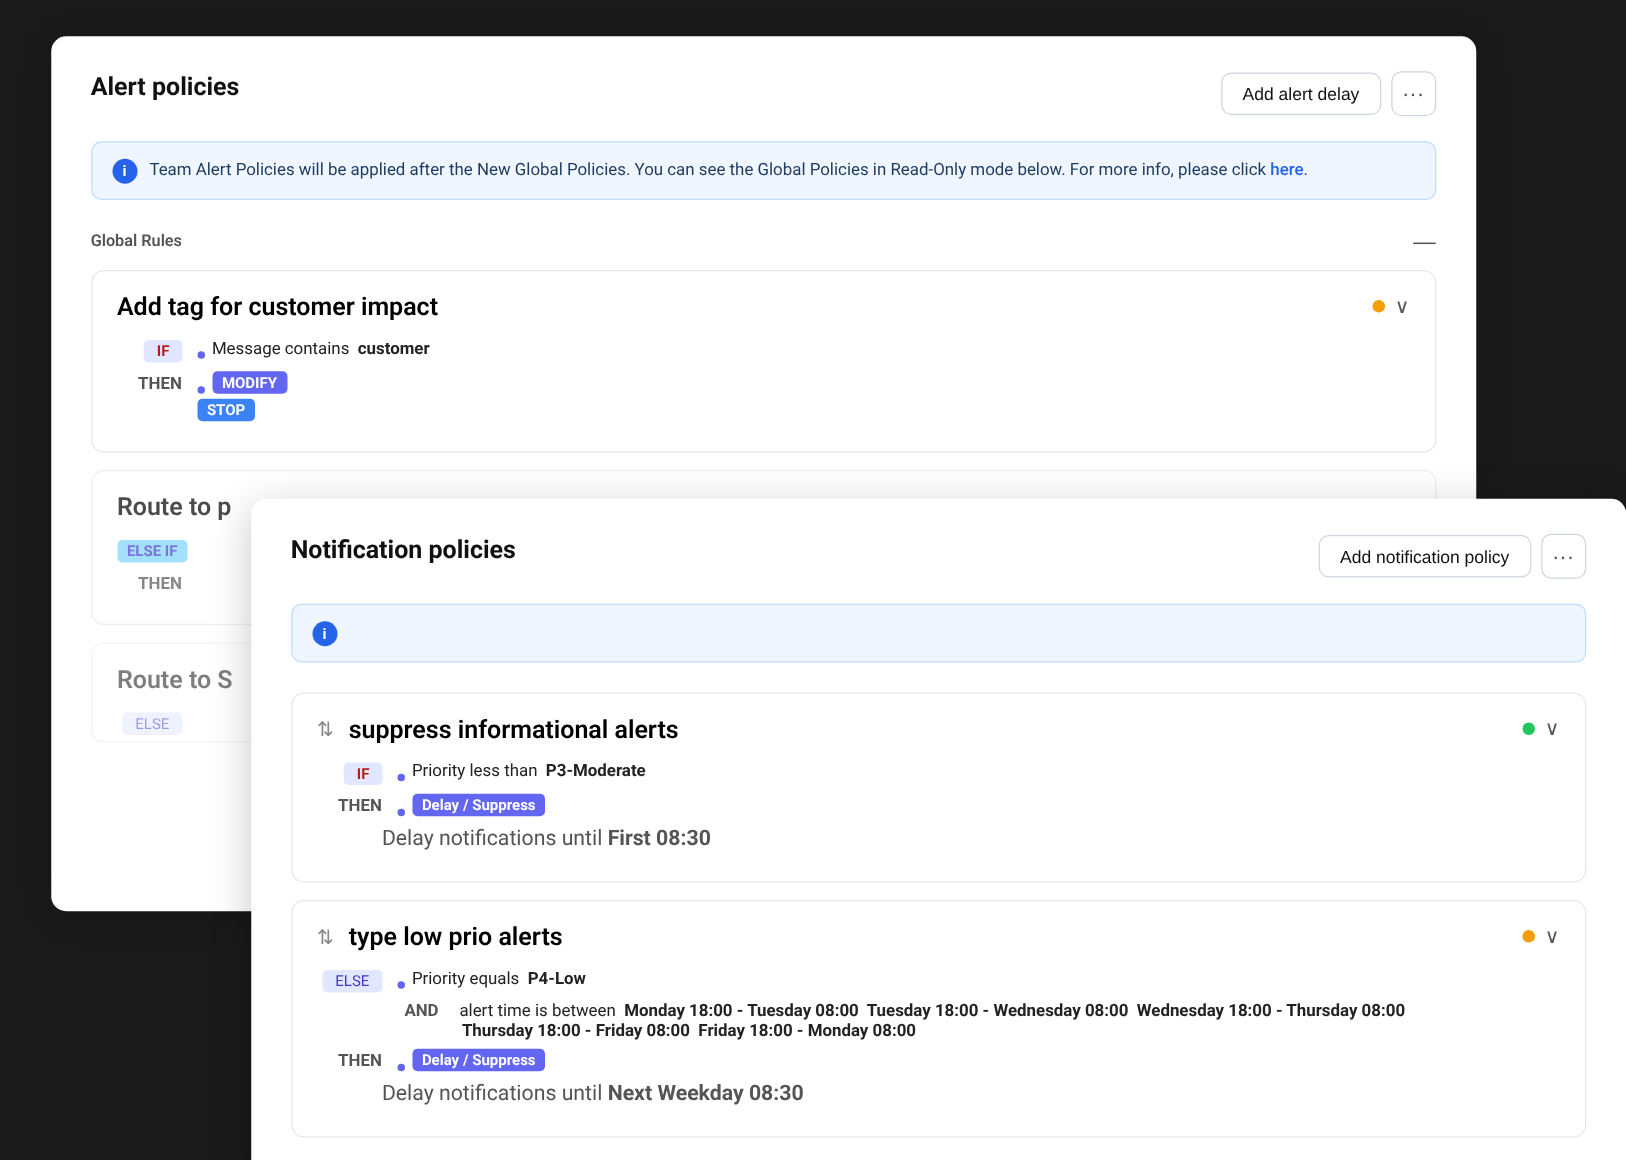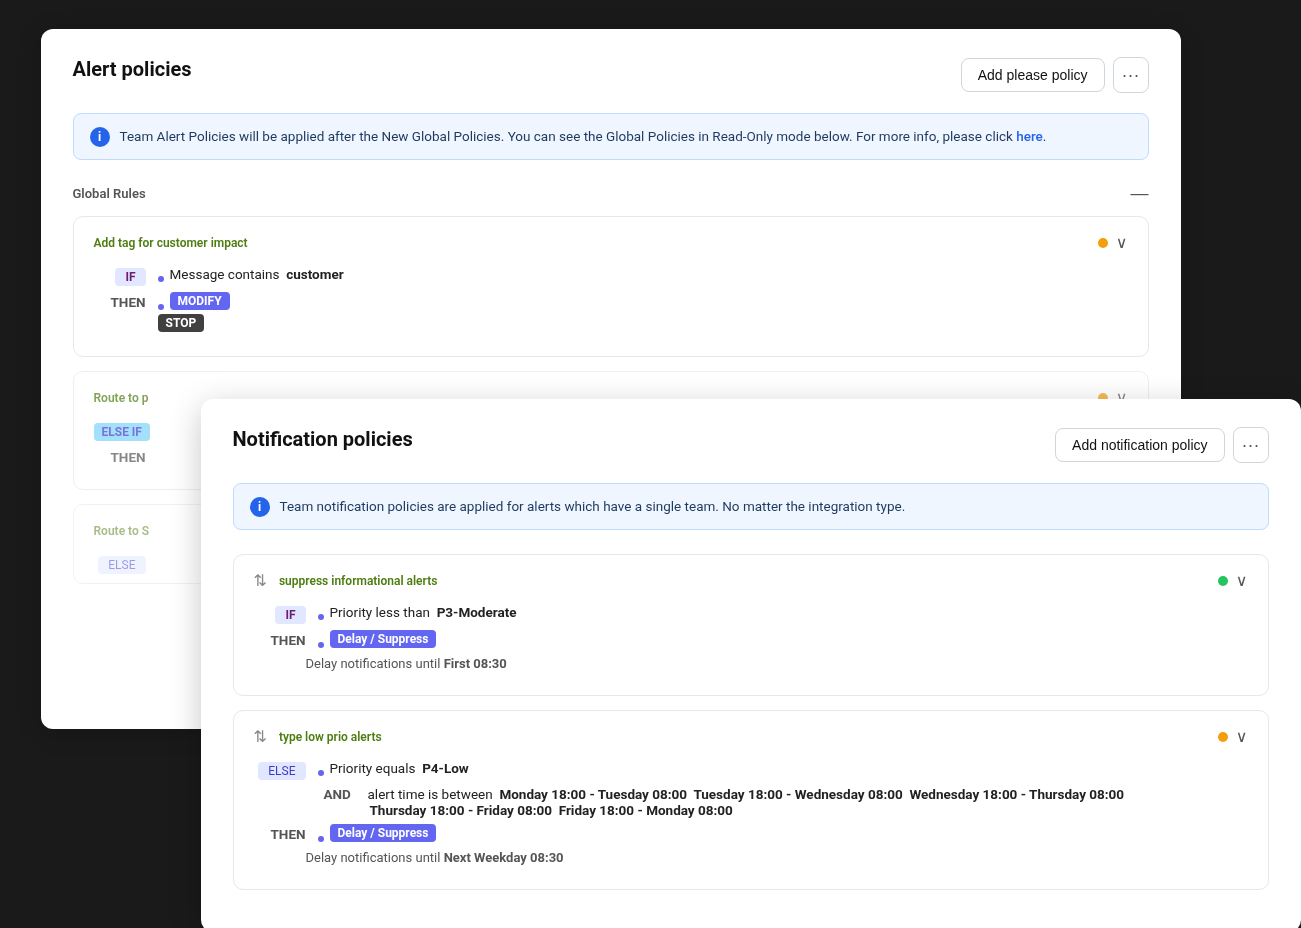--- a/index.html
+++ b/index.html
@@ -140,23 +140,23 @@
       padding: 16px 20px;
       margin-bottom: 14px;
     }
     .policy-card-header {
       display: flex;
       align-items: center;
       justify-content: space-between;
       margin-bottom: 14px;
     }
     .policy-name {
-      font-size: 12px;
+      font-size: 20px;
       font-weight: 600;
-      color: #4d7c0f;
+      color: #000000;
     }
     .policy-actions {
       display: flex;
       align-items: center;
       gap: 8px;
     }
     .status-dot {
       width: 10px;
       height: 10px;
       border-radius: 50%;
@@ -202,25 +202,25 @@
     }
     .badge {
       display: inline-block;
       border-radius: 4px;
       padding: 2px 8px;
       font-size: 12px;
       font-weight: 700;
       color: #fff;
     }
     .badge-modify { background: #6366f1; }
-    .badge-stop { background: #404040; }
+    .badge-stop { background: #3b82f6; }
     .badge-delay { background: #6366f1; }
     .label-if {
       background: #e0e7ff;
-      color: #701a75;
+      color: #b91c1c;
       border-radius: 4px;
       padding: 2px 10px;
       font-size: 12px;
       font-weight: 700;
     }
     .label-else-if {
       background: #7dd3fc;
       color: #4338ca;
       border-radius: 4px;
       padding: 2px 8px;
@@ -236,21 +236,21 @@
       font-weight: 400;
     }
     .bold { font-weight: 700; }
     .sort-icon {
       color: #888;
       font-size: 16px;
       margin-right: 4px;
     }
     .then-sub {
       margin-left: 52px;
-      font-size: 13px;
+      font-size: 17px;
       color: #555;
       margin-top: 2px;
       margin-bottom: 8px;
     }
     
     .and-line {
       display: flex;
       align-items: flex-start;
       gap: 6px;
       margin-left: 70px;
@@ -267,21 +267,21 @@
 </head>
 <body>
 
 <div class="screen">
 
   <div class="card-back">
 
     <div class="card-header">
       <span class="card-title">Alert policies</span>
       <div class="header-actions">
-        <button class="btn-add">Add please policy</button>
+        <button class="btn-add">Add alert delay</button>
         <button class="btn-more">···</button>
       </div>
     </div>
 
     <div class="info-banner">
       <div class="info-icon">i</div>
       <span>
         <span>Team Alert Policies will be applied after the New Global Policies. You can see the Global Policies in Read-Only mode below. For more info, please click</span>
         <a href="#">here</a><span>.</span>
       </span>
@@ -360,21 +360,20 @@
     <div class="card-header">
       <span class="card-title">Notification policies</span>
       <div class="header-actions">
         <button class="btn-add">Add notification policy</button>
         <button class="btn-more">···</button>
       </div>
     </div>
 
     <div class="info-banner">
       <div class="info-icon">i</div>
-      <span>Team notification policies are applied for alerts which have a single team. No matter the integration type.</span>
     </div>
 
     <div class="policy-card">
       <div class="policy-card-header">
         <div style="display:flex;align-items:center;gap:8px;">
           <span class="sort-icon">⇅</span>
           <span class="policy-name">suppress informational alerts</span>
         </div>
         <div class="policy-actions">
           <span class="status-dot dot-green"></span>

